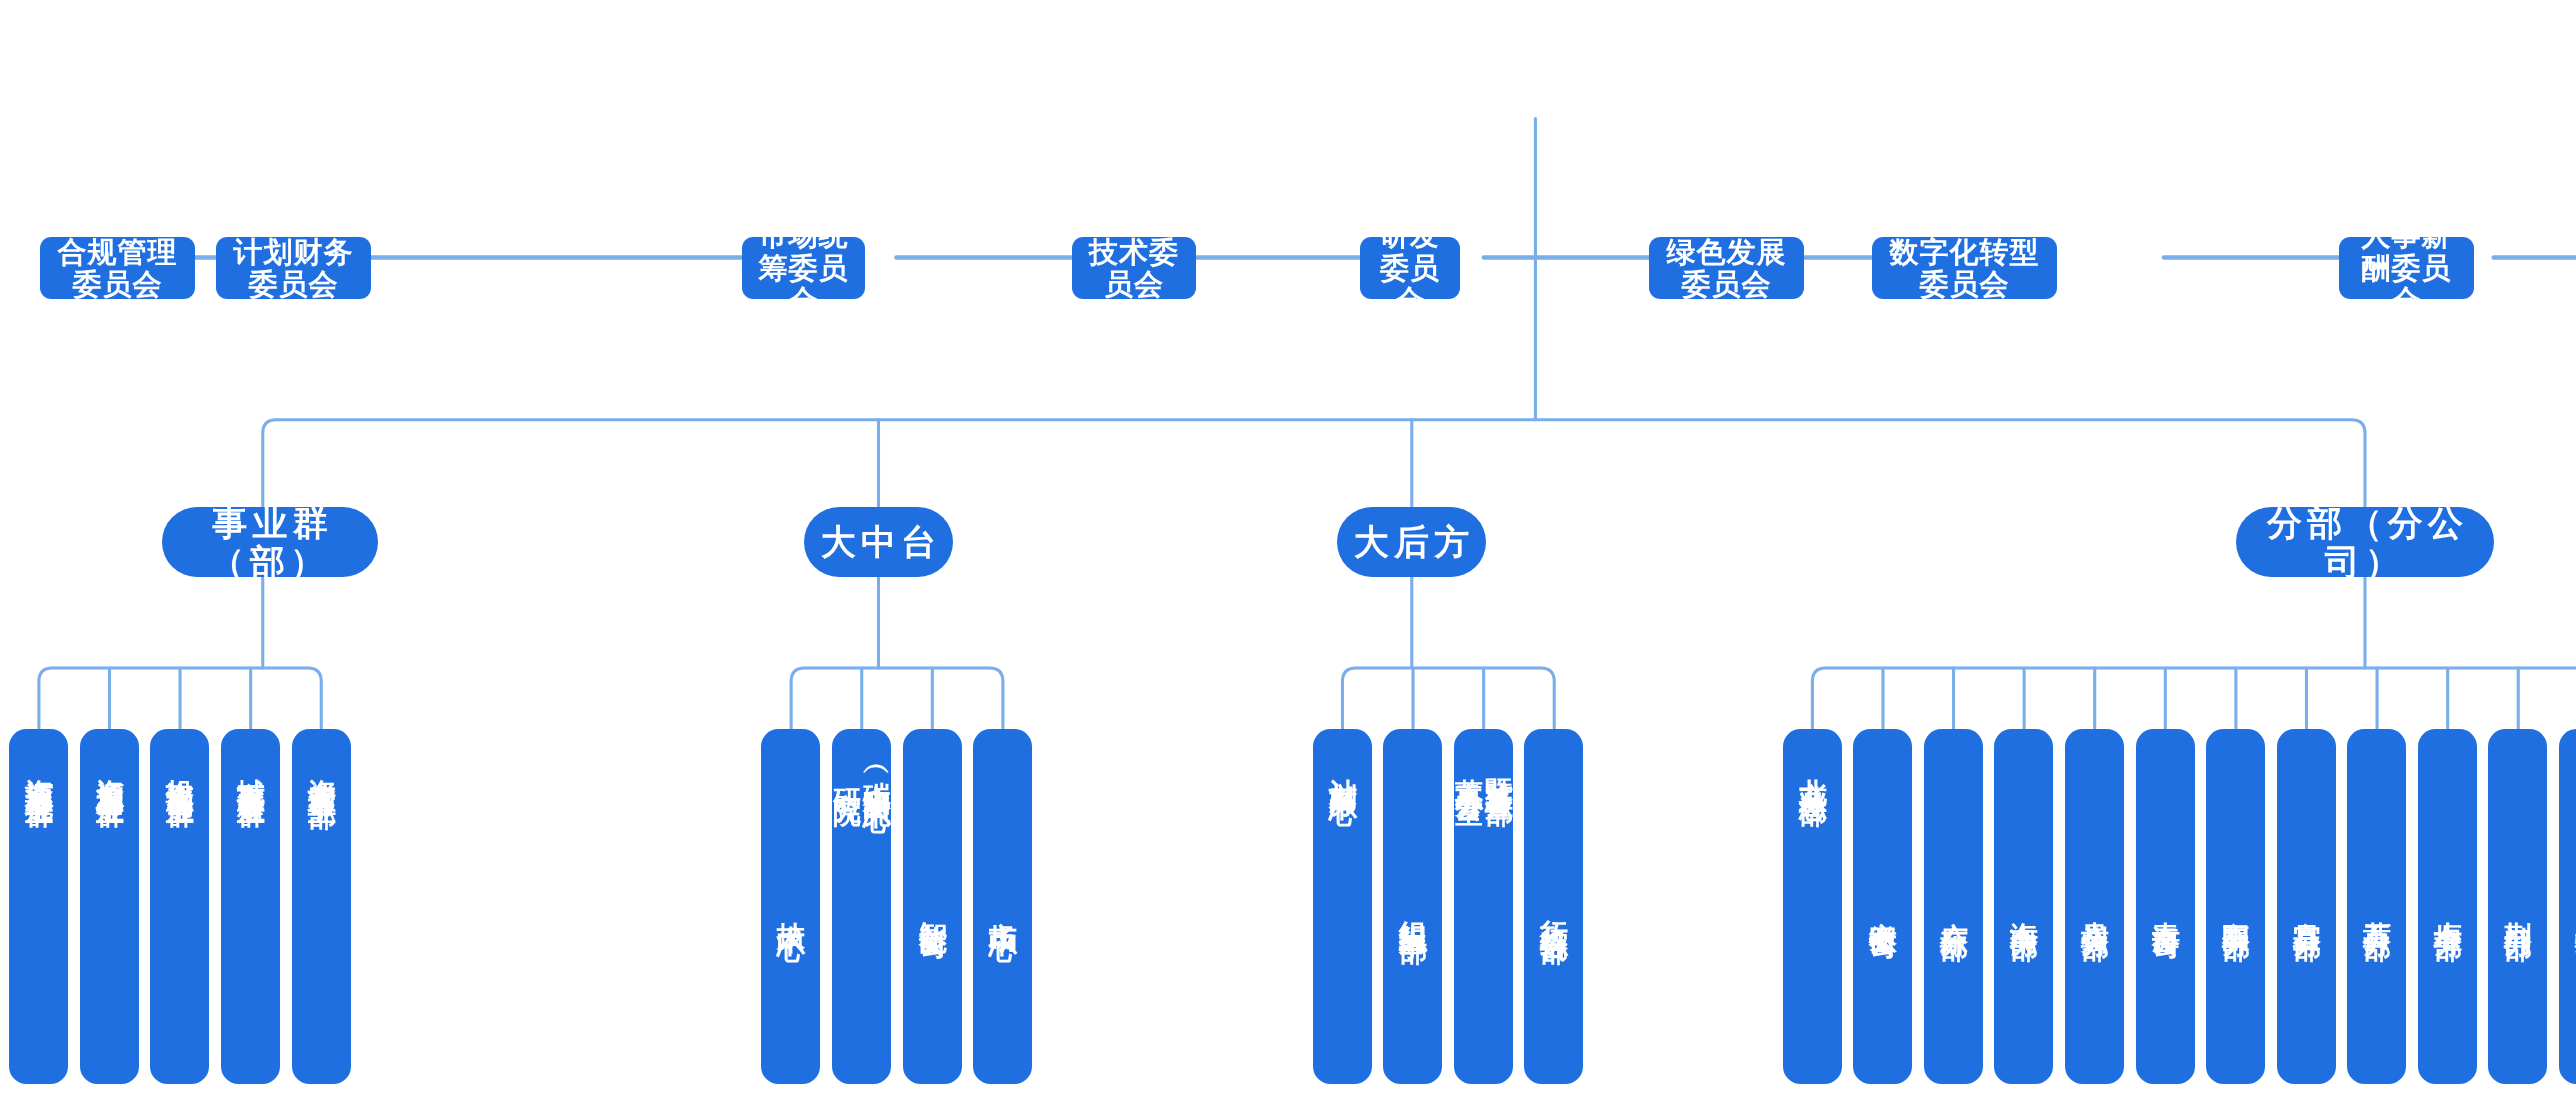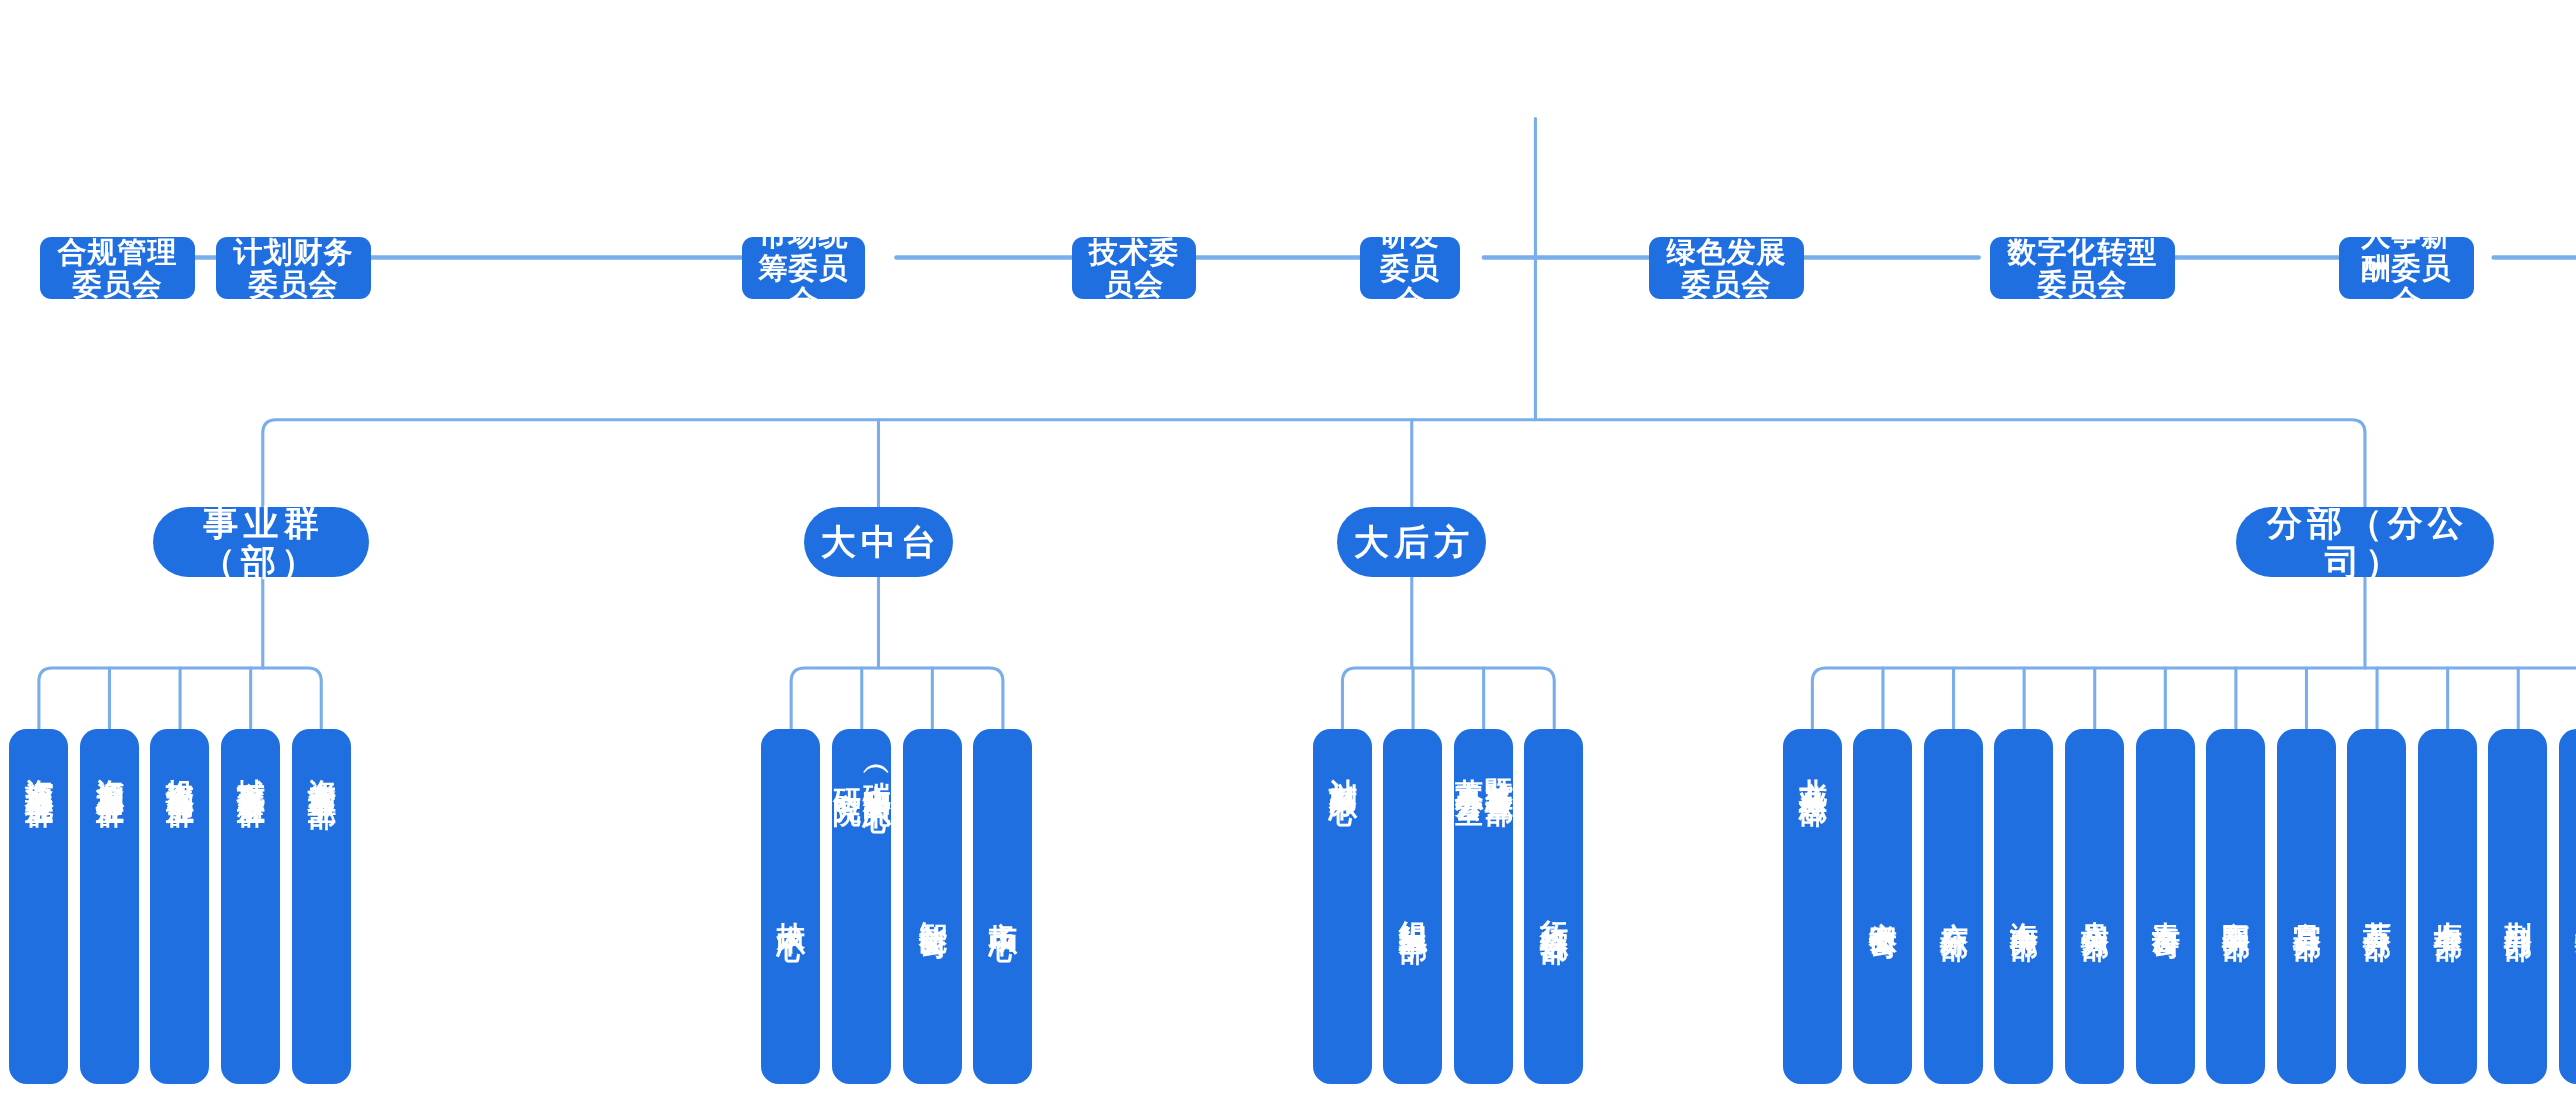--- a/index.html
+++ b/index.html
@@ -139,28 +139,28 @@
     </div>
   <div class="node committee" style="left:1072px;width:124px;">
     <span>技术委员会</span>
     </div>
   <div class="node committee" style="left:1360px;width:100px;">
     <span>研发委员会</span>
     </div>
   <div class="node committee" style="left:1649px;width:155px;align-items:center;">
     <span>绿色发展委员会</span>
     </div>
-  <div class="node committee" style="left:1990px;width:185px;">
+  <div class="node committee" style="left:1872px;width:185px;">
     <span>数字化转型委员会</span>
     </div>
   <div class="node committee" style="left:2339px;width:135px;">
     <span>人事薪酬委员会</span>
     </div>
 
-  <div class="node group-head" style="left:153px;width:216px;">
+  <div class="node group-head" style="left:162px;width:216px;">
     <span>事业群（部）</span>
     </div>
   <div class="node group-head" style="left:804px;width:149px;">
     <span>大中台</span>
     </div>
   <div class="node group-head" style="left:1337px;width:149px;">
     <span>大后方</span>
     </div>
   <div class="node group-head" style="left:2236px;width:258px;">
     <span>分部（分公司）</span>

